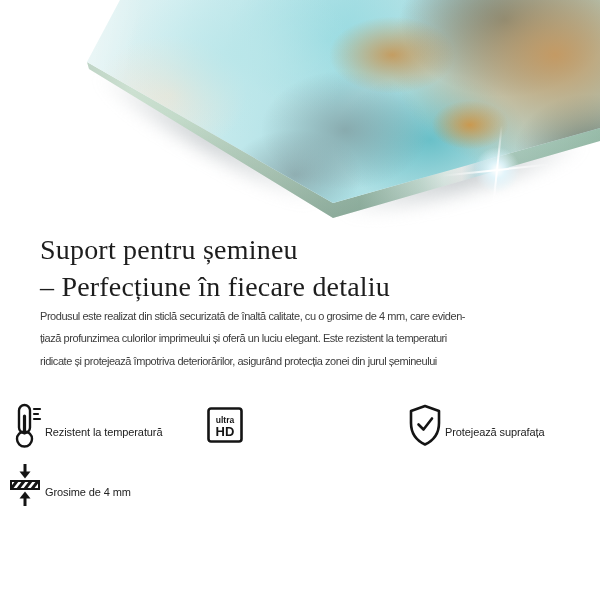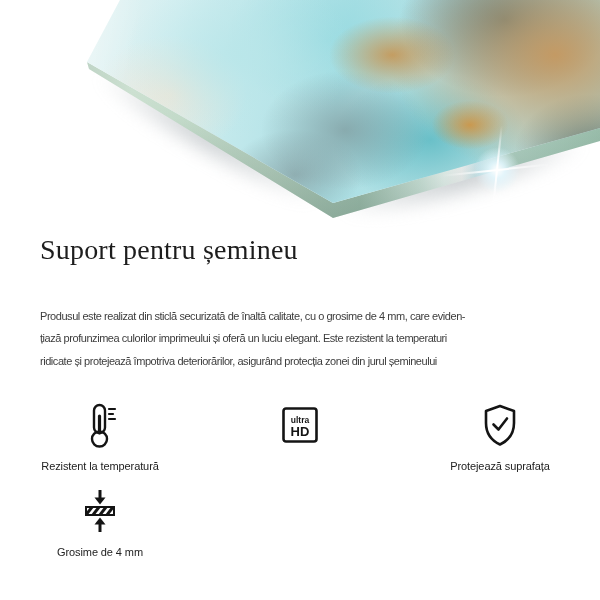--- a/index.html
+++ b/index.html
@@ -55,21 +55,21 @@
     font-weight:400; font-size:28px; line-height:37px; color:#1d1d1d; letter-spacing:0.2px; }
   .title span { display:block; white-space:nowrap; }
 
   .desc { position:absolute; left:40px; top:305px; font-size:11px; line-height:22.3px;
     color:#3d3d3d; letter-spacing:-0.45px; }
   .desc span { display:block; white-space:nowrap; }
 
   
   .features { position:absolute; left:0; top:404px; width:600px; display:grid;
     grid-template-columns:200px 200px 200px; row-gap:18px; justify-items:center; }
-  .feature { display:flex; flex-direction:column; align-items:center; width:190px; }
+  .feature { display:flex; flex-direction:row; align-items:center; width:190px; }
   .feature .ic { height:42px; display:flex; align-items:center; justify-content:center; }
   .feature .lbl { margin-top:14px; font-size:11px; letter-spacing:-0.1px; color:#222222;
     white-space:nowrap; text-align:right; }
   svg { display:block; }
   .uhd-top { font:700 8.5px "Liberation Sans", sans-serif; }
   .uhd-bottom { font:700 13px "Liberation Sans", sans-serif; }
 </style>
 </head>
 <body>
 
@@ -82,20 +82,21 @@
     <div class="glass-art"></div>
     <div class="sparkle">
       <i class="glow"></i>
         <i class="ray-h"></i>
         <i class="ray-v"></i>
     </div>
   </div>
 
   <h1 class="title">
     <span>Suport pentru șemineu</span>
+    <span>– Perfecțiune în fiecare detaliu</span>
   </h1>
 
   <div class="desc">
     <span>Produsul este realizat din sticlă securizată de înaltă calitate, cu o grosime de 4 mm, care eviden-</span>
     <span>țiază profunzimea culorilor imprimeului și oferă un luciu elegant. Este rezistent la temperaturi</span>
     <span>ridicate și protejează împotriva deteriorărilor, asigurând protecția zonei din jurul șemineului</span>
   </div>
 
   <div class="features">
 

